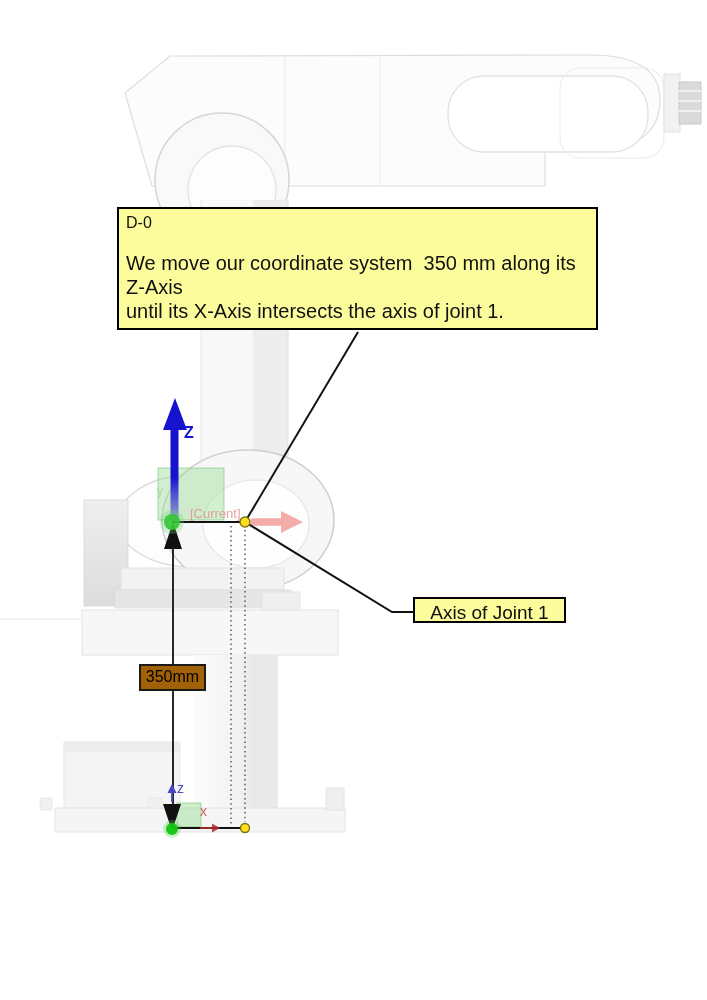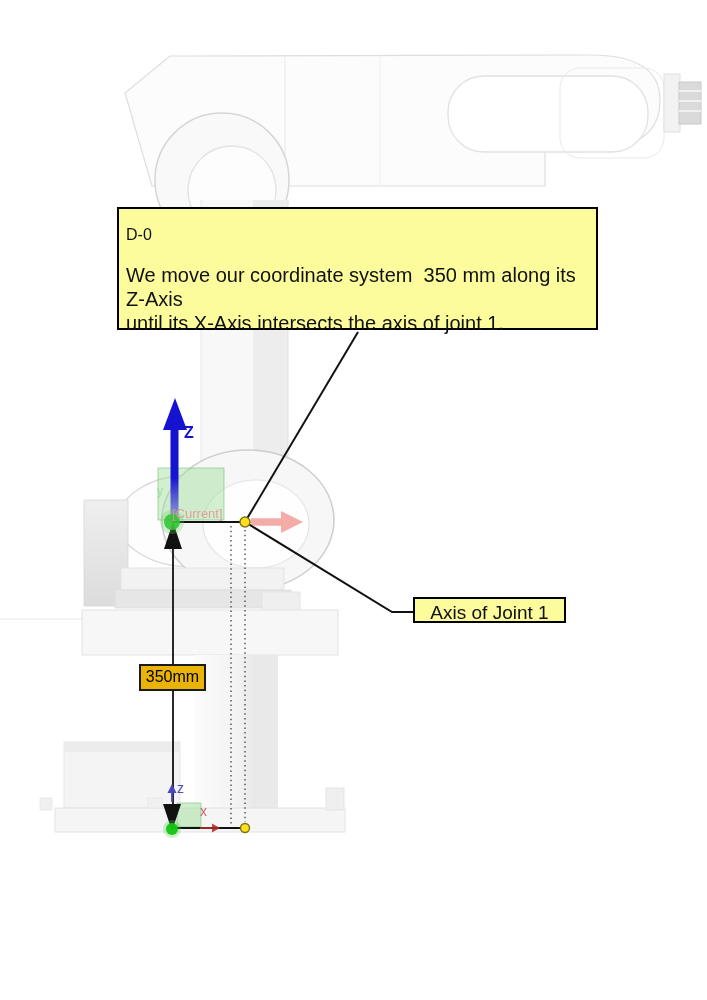--- a/index.html
+++ b/index.html
@@ -1,32 +1,32 @@
 <!DOCTYPE html>
 <html><head>
 <meta charset="utf-8">
 <style>
   html,body{margin:0;padding:0;background:#fff;}
   .stage{position:relative;width:707px;height:1000px;background:#ffffff;overflow:hidden;
          font-family:"Liberation Sans", sans-serif;}
   .stage svg{position:absolute;left:0;top:0;}
   .abs{position:absolute;}
   .note-box{left:117px;top:207px;width:481px;height:123px;background:#FCFC9C;
-            border:2px solid #000;box-sizing:border-box;padding:16px 7px;color:#111;}
+            border:2px solid #000;box-sizing:border-box;padding:4px 7px;color:#111;}
   .note-title{font-size:16px;line-height:19px;}
   .note-body{font-size:20px;line-height:24px;margin-top:19px;white-space:pre-wrap;}
   .note-cmd{font-size:16px;line-height:19px;margin-top:18px;}
   .callout-box{left:413px;top:597px;width:153px;height:26px;background:#FCFC9C;
                border:2px solid #000;box-sizing:border-box;text-align:center;
                font-size:19px;line-height:28px;color:#111;}
-  .dim-box{left:139px;top:664px;width:67px;height:27px;background:#eab308;
+  .dim-box{left:139px;top:664px;width:67px;height:27px;background:#a16207;
            border:2px solid #1a1a1a;box-sizing:border-box;text-align:center;
            font-size:16px;line-height:22px;color:#000;}
   .z-top{left:184px;top:424px;color:#1512D0;font-size:16px;font-weight:bold;}
-  .current-lbl{left:172px;top:506px;color:rgba(224,148,148,0.85);font-size:13px;}
+  .current-lbl{left:190px;top:506px;color:rgba(224,148,148,0.85);font-size:13px;}
   .y-faint{left:157px;top:484px;color:rgba(120,200,110,0.5);font-size:12px;}
   .z-base{left:177px;top:780px;color:#4C4CC0;font-size:14px;}
   .x-base{left:200px;top:803px;color:rgba(198,80,80,0.85);font-size:14px;}
 </style>
 </head>
 <body>
 
 <div class="stage">
 
   <svg width="707" height="1000" viewBox="0 0 707 1000">

